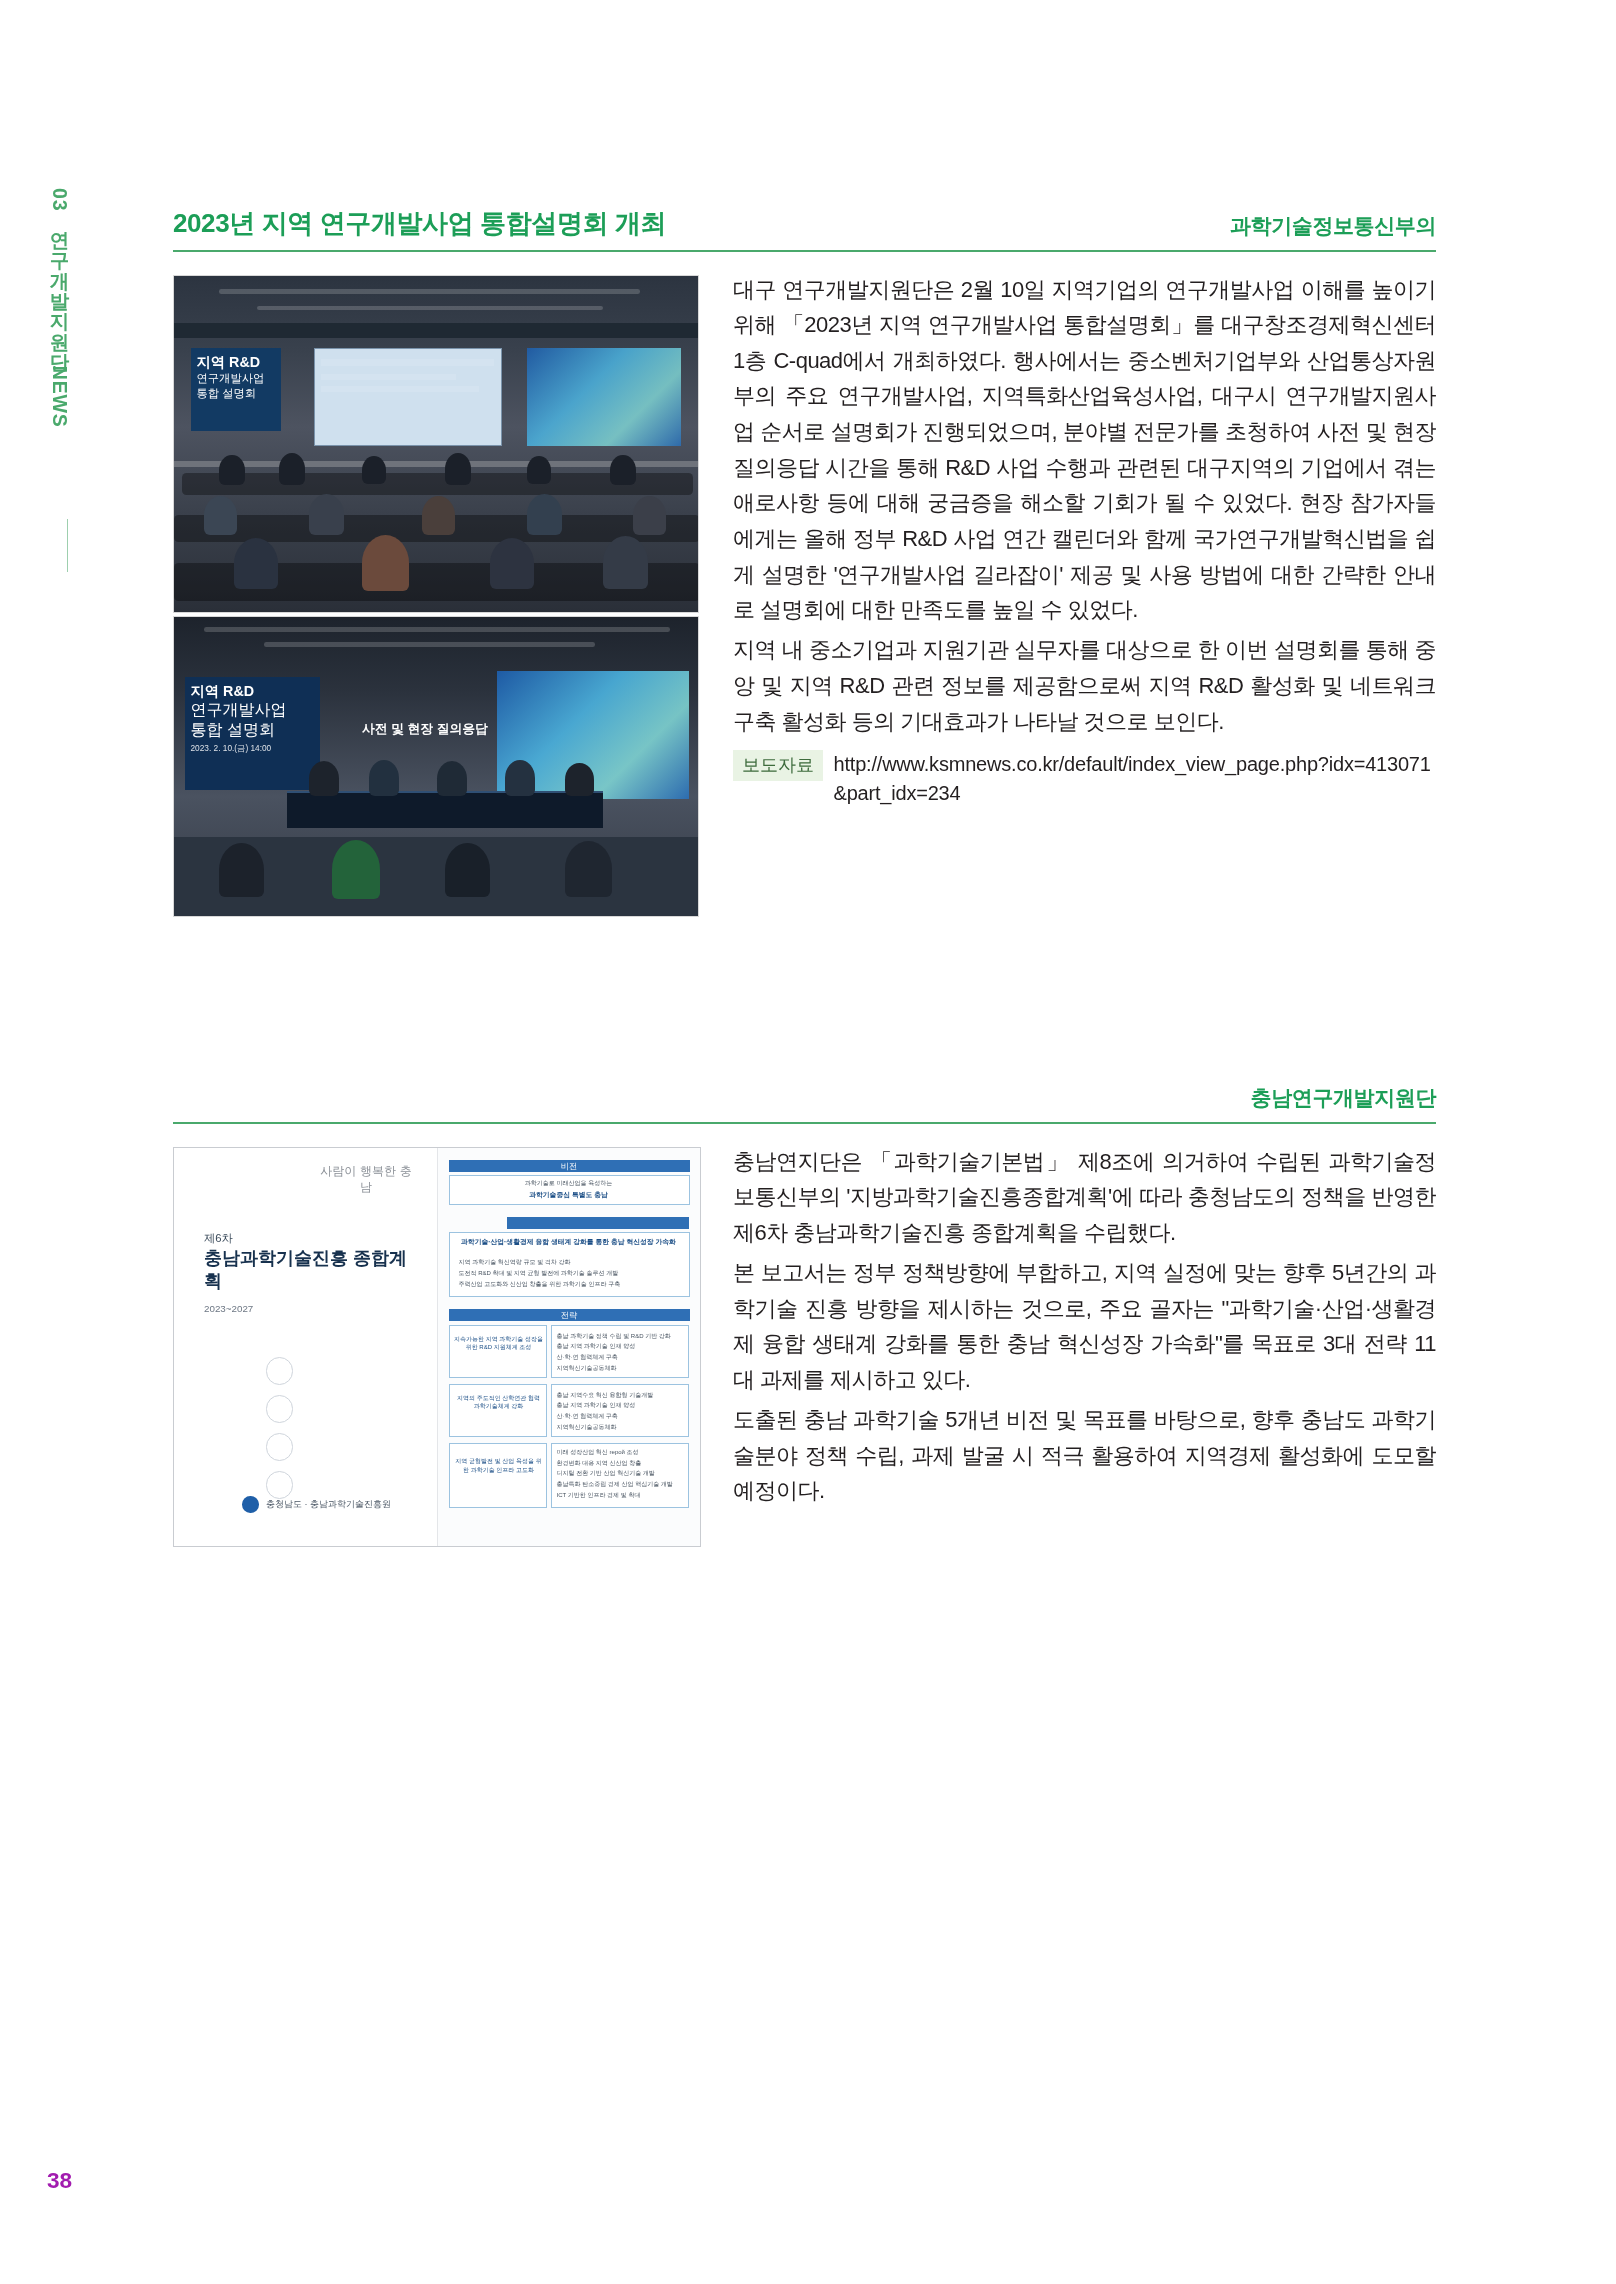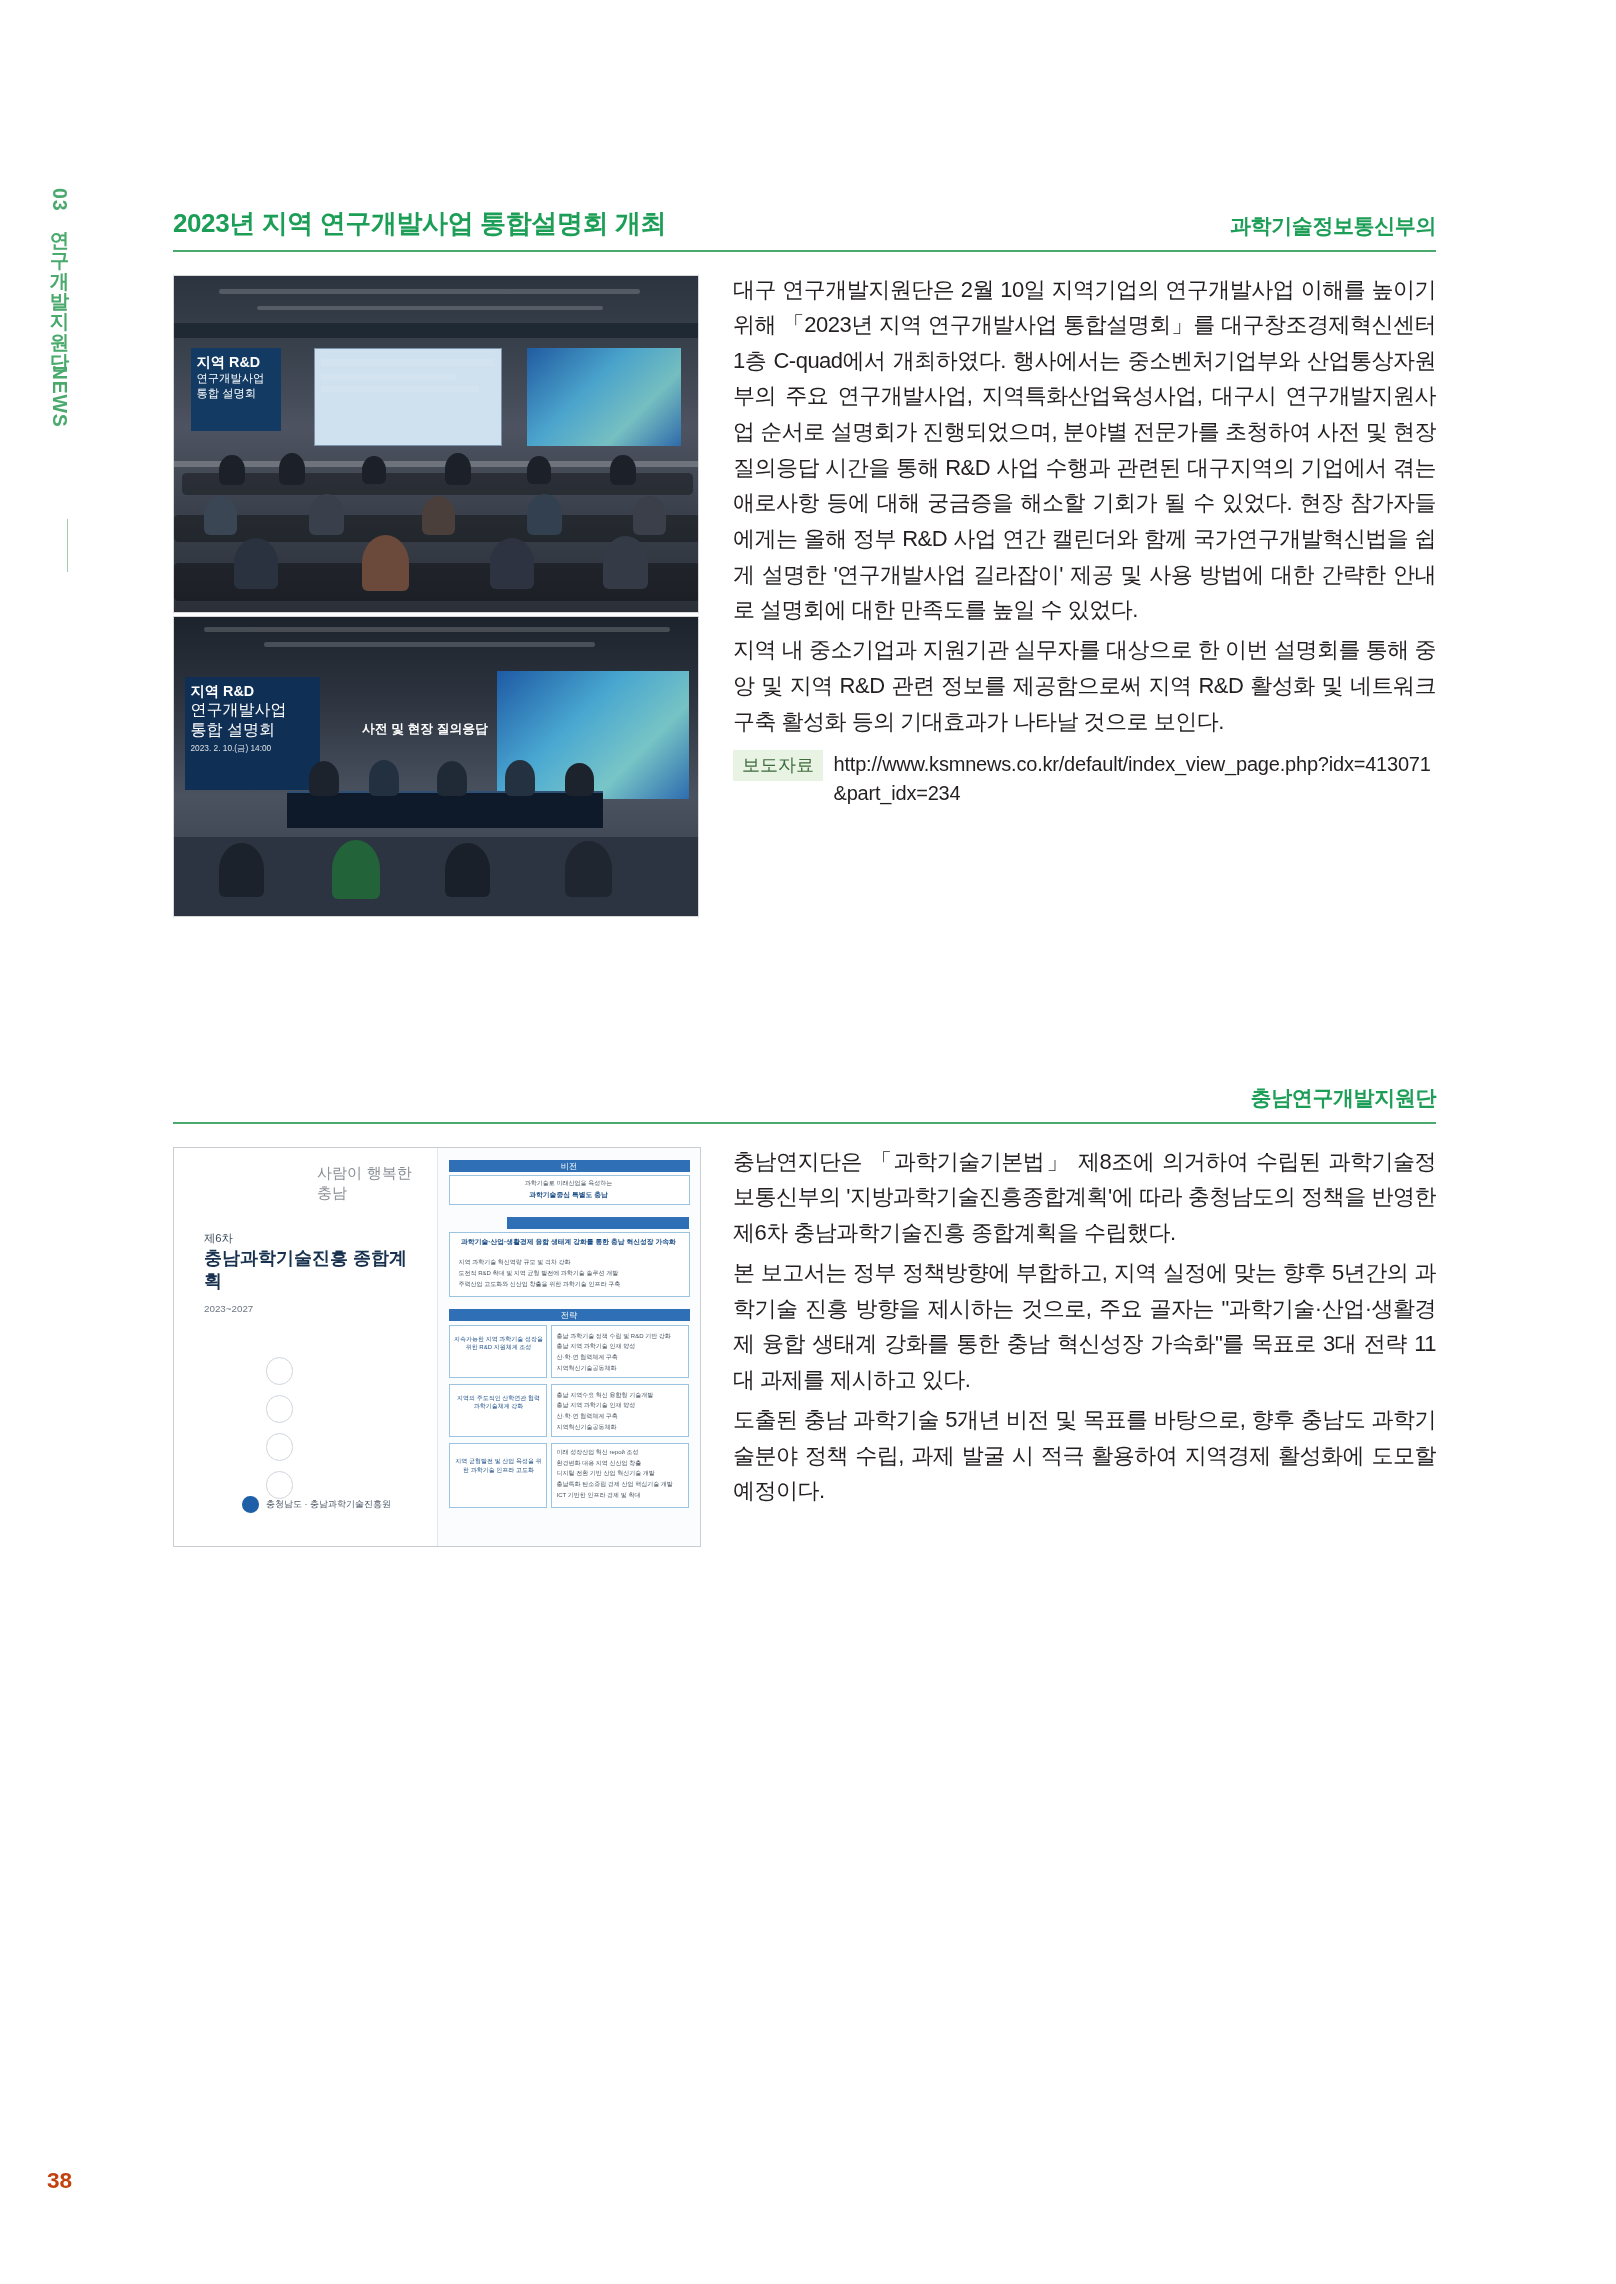--- a/index.html
+++ b/index.html
@@ -45,21 +45,21 @@
     background: #9dcfae;
   }
 
   
   .page-number {
     position: absolute;
     left: 47px;
     bottom: 90px;
     font-size: 22.6px;
     font-weight: bold;
-    color: #c2410c;
+    color: #a21caf;
   }
 
   
   .article {
     position: absolute;
     left: 173px;
     width: 1263px;
   }
   #article-1 { top: 203px; }
   #article-2 { top: 1075px; }
@@ -201,22 +201,23 @@
     position: absolute;
     right: 0; top: 0;
     width: 262px; height: 100%;
     background: #fbfcfd;
   }
   .rep-script {
     position: absolute;
     left: 143px; top: 16.5px;
     width: 98px;
     font-family: "DejaVu Serif", serif;
-    font-size: 15px;
+    font-size: 12px;
     color: #8a8f96;
+    text-align: center;
     line-height: 1.3;
   }
   .rep-title-sm {
     position: absolute;
     left: 30px; top: 83px;
     font-size: 11.3px;
     color: #3a4a5a;
   }
   .rep-title-lg {
     position: absolute;

